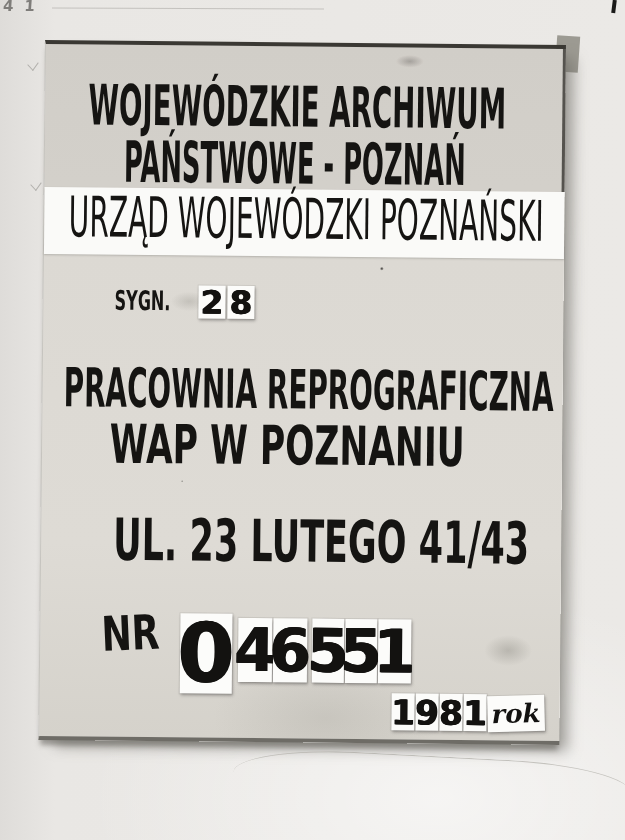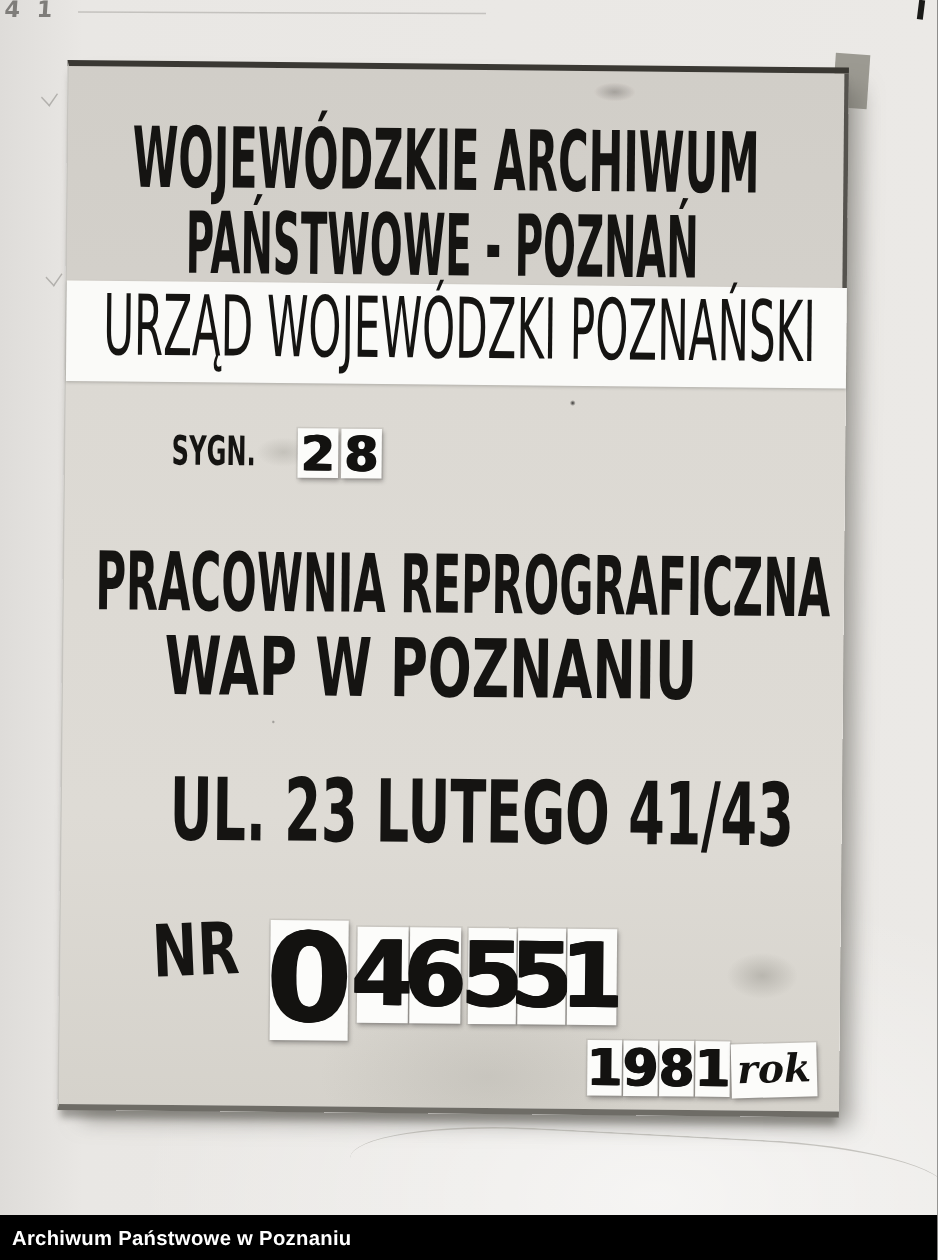--- a/index.html
+++ b/index.html
@@ -148,17 +148,14 @@
 
     <div class="tile fat" style="left:352px;top:646px;width:23px;height:37px;font-size:34px;">1</div>
     <div class="tile fat" style="left:376px;top:646px;width:23px;height:37px;font-size:34px;">9</div>
     <div class="tile fat" style="left:400px;top:646px;width:23px;height:37px;font-size:34px;">8</div>
     <div class="tile fat" style="left:424px;top:646px;width:23px;height:37px;font-size:34px;">1</div>
     <div class="tile rok" style="left:448px;top:647px;width:57px;height:36px;">rok</div>
   </div>
 
   <div class="pencil-curve"></div>
 
-  <div class="footer">
-    <span>Archiwum Państwowe w Poznaniu</span>
-  </div>
 
 </div>
 
 </body></html>

